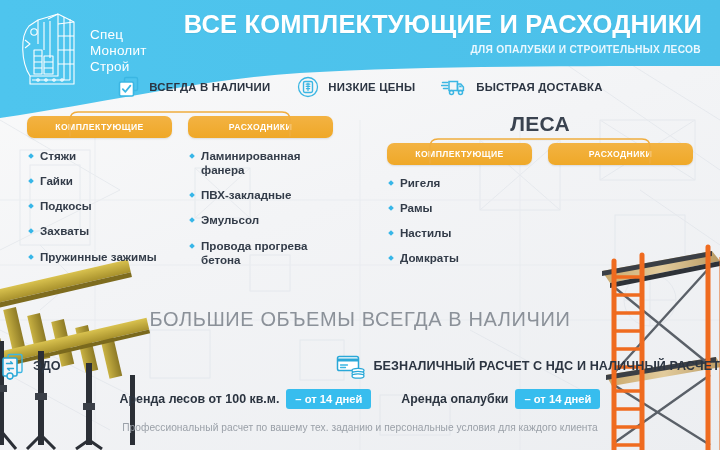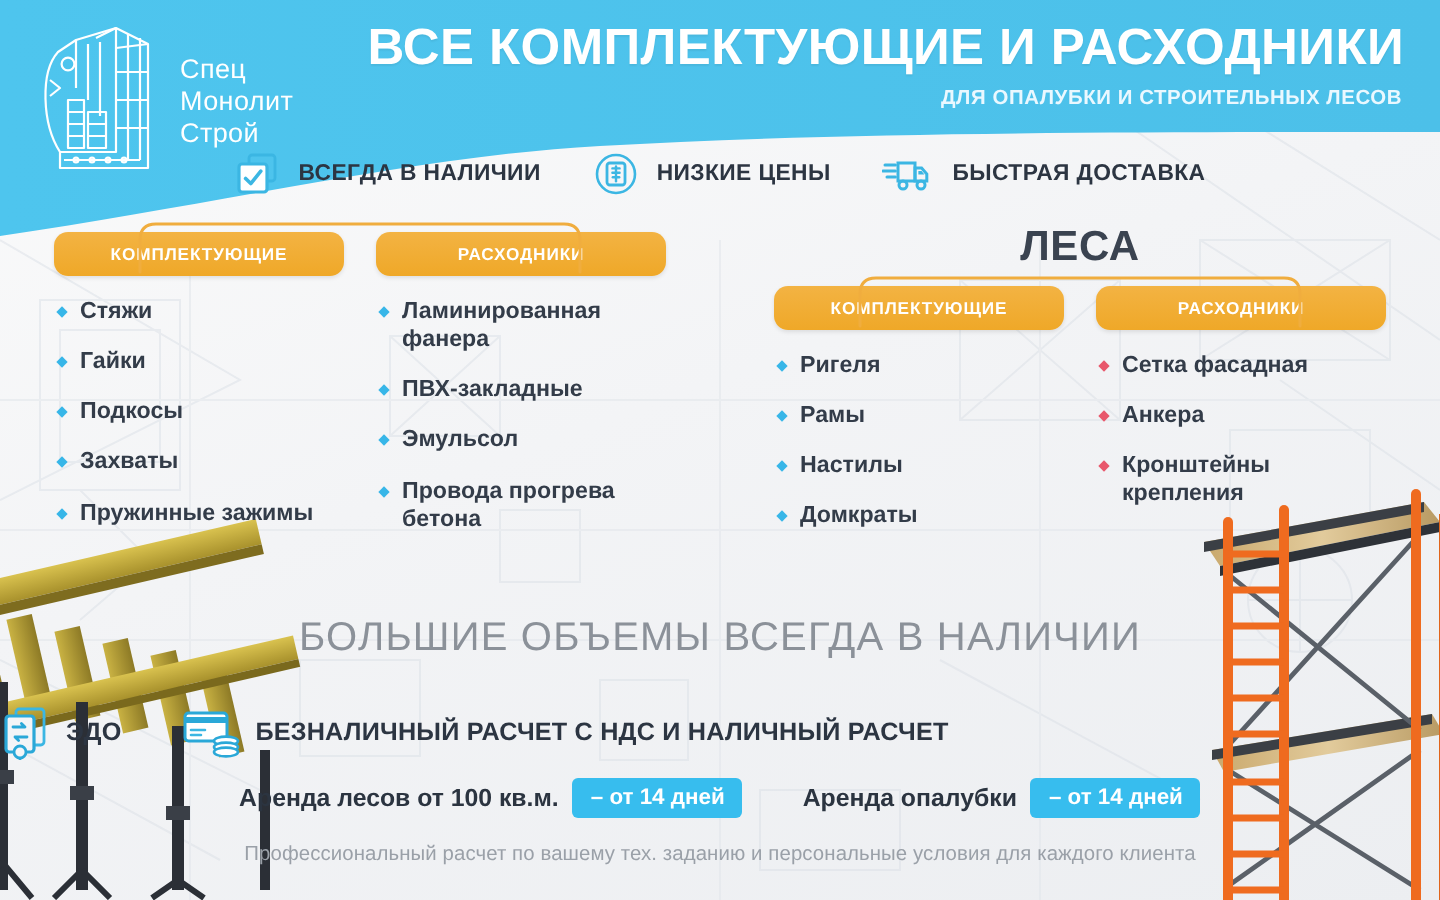--- a/index.html
+++ b/index.html
@@ -166,21 +166,21 @@
     font-weight: 400;
     color: #8b9199;
     letter-spacing: .6px;
   }
 
   .pay-row {
     position: absolute;
     left: 0; right: 0; top: 352px;
     z-index: 5;
     display: flex;
-    justify-content: flex-start;
+    justify-content: space-between;
     align-items: center;
     gap: 30px;
   }
   .pay-item { display:flex; align-items:center; gap: 7px; }
   .pay-label {
     font-size: 12.6px; font-weight: 700; color: #2c3542; letter-spacing:.1px;
     white-space: nowrap;
   }
 
   .rent-row {
@@ -481,25 +481,20 @@
           <span class="pill">КОМПЛЕКТУЮЩИЕ</span>
           <ul class="items">
             <li>Ригеля</li>
             <li>Рамы</li>
             <li>Настилы</li>
             <li>Домкраты</li>
           </ul>
         </div>
         <div class="col">
           <span class="pill">РАСХОДНИКИ</span>
-          <ul class="items red">
-            <li>Сетка фасадная</li>
-            <li>Анкера</li>
-            <li>Кронштейны крепления</li>
-          </ul>
         </div>
       </div>
     </div>
 
   </div>
 
   <div class="vol-title">БОЛЬШИЕ ОБЪЕМЫ ВСЕГДА В НАЛИЧИИ</div>
 
   <div class="pay-row">
 

